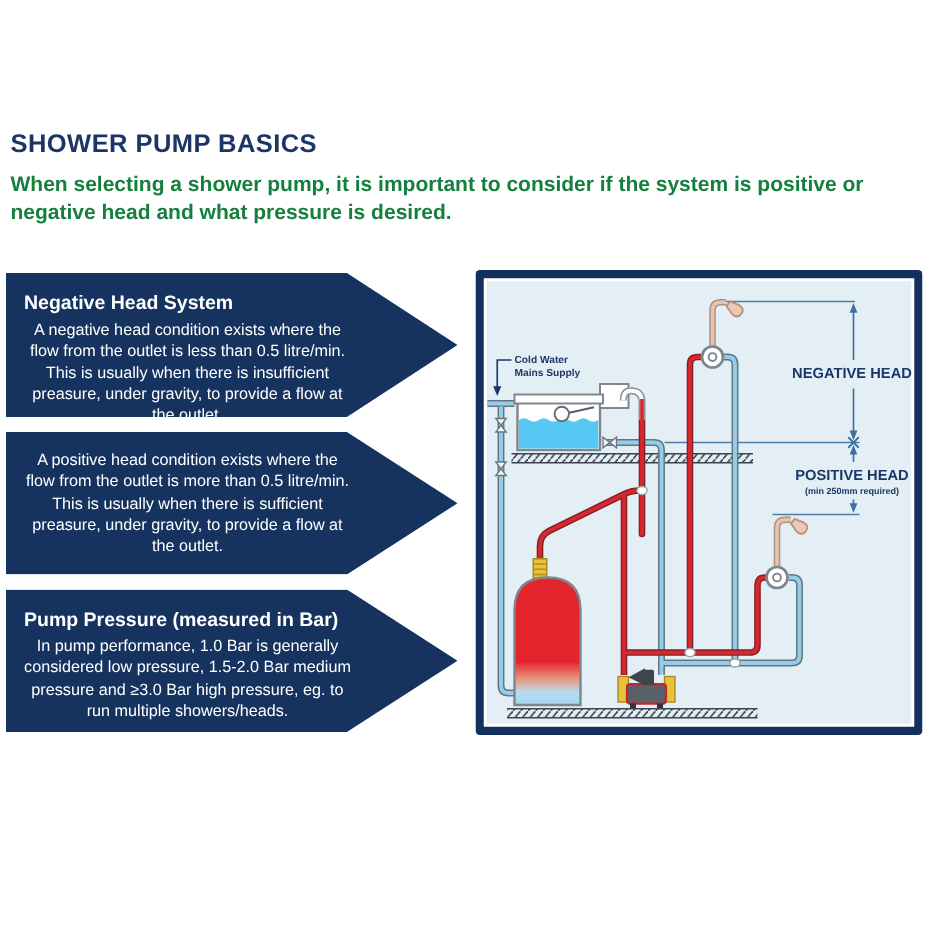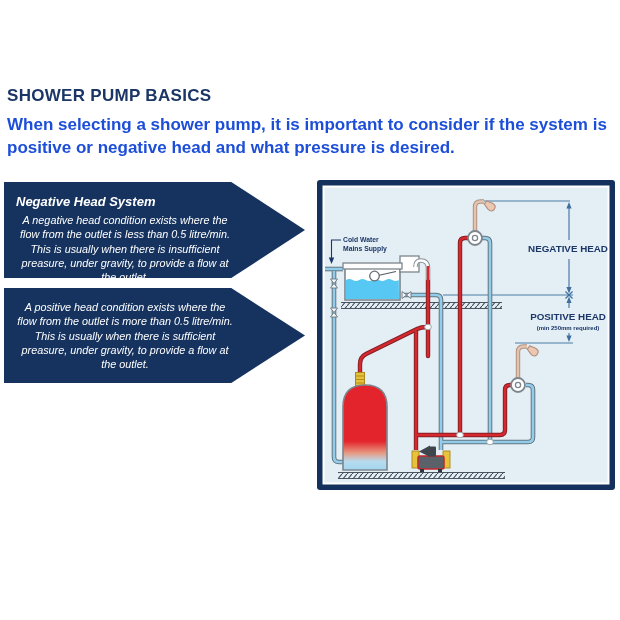--- a/index.html
+++ b/index.html
@@ -1,24 +1,24 @@
 <!DOCTYPE html>
 <html><head>
 <meta charset="utf-8">
 <style>
   html,body{margin:0;padding:0;background:#ffffff;}
   .page{position:relative;width:620px;height:620px;background:#ffffff;
         font-family:"Liberation Sans",sans-serif;overflow:hidden;border-radius:26px;}
   .title{position:absolute;left:7px;top:86px;margin:0;
          font-size:17px;font-weight:700;letter-spacing:.3px;color:#1b3666;}
   .intro{position:absolute;left:7px;top:113px;width:606px;margin:0;
-         font-size:17px;font-weight:700;line-height:1.36;color:#1d4ed8;}
+         font-size:14px;font-weight:700;line-height:1.36;color:#15803d;}
   .callout{position:absolute;left:4px;width:301px;background:#16335f;color:#ffffff;
            clip-path:polygon(0 0,75.5% 0,100% 50%,75.5% 100%,0 100%);
-           box-sizing:border-box;padding:12px 0 0 12px;font-style:italic;}
+           box-sizing:border-box;padding:12px 0 0 12px;}
   .callout h3{margin:0 0 4px 0;font-size:13px;font-weight:700;}
   .callout p{margin:0;width:218px;font-size:10.8px;line-height:1.32;font-weight:400;text-align:center;}
   .c1{top:182px;height:96px;}
   .c2{top:288px;height:95px;}
   .c3{top:393px;height:95px;}
   .diagram{position:absolute;left:317px;top:180px;width:298px;height:218px;}
   svg text{font-family:"Liberation Sans",sans-serif;}
 </style>
 </head>
 <body>
@@ -27,20 +27,24 @@
 
   <h1 class="title">SHOWER PUMP BASICS</h1>
   <p class="intro">When selecting a shower pump, it is important to consider if the system is positive or negative head and what pressure is desired.</p>
 
   <div class="callout c1">
     <h3>Negative Head System</h3>
     <p>A negative head condition exists where the flow from the outlet is less than 0.5 litre/min. This is usually when there is insufficient preasure, under gravity, to provide a flow at the outlet.</p>
   </div>
   <div class="callout c2">
     <p>A positive head condition exists where the flow from the outlet is more than 0.5 litre/min. This is usually when there is sufficient preasure, under gravity, to provide a flow at the outlet.</p>
+  </div>
+  <div class="callout c3">
+    <h3>Pump Pressure (measured in Bar)</h3>
+    <p>In pump performance, 1.0 Bar is generally considered low pressure, 1.5-2.0 Bar medium pressure and ≥3.0 Bar high pressure, eg. to run multiple showers/heads.</p>
   </div>
 
   <div class="diagram">
   <svg viewBox="0 0 298 310" width="298" height="310">
     <defs>
       <pattern id="hatch" width="5" height="6" patternUnits="userSpaceOnUse">
         <path d="M0,6 L5,0" stroke="#3b4550" stroke-width="1.1"></path>
       </pattern>
       <linearGradient id="cyl" x1="0" y1="205" x2="0" y2="290" gradientUnits="userSpaceOnUse">
         <stop offset="0" stop-color="#e3242c"></stop>

